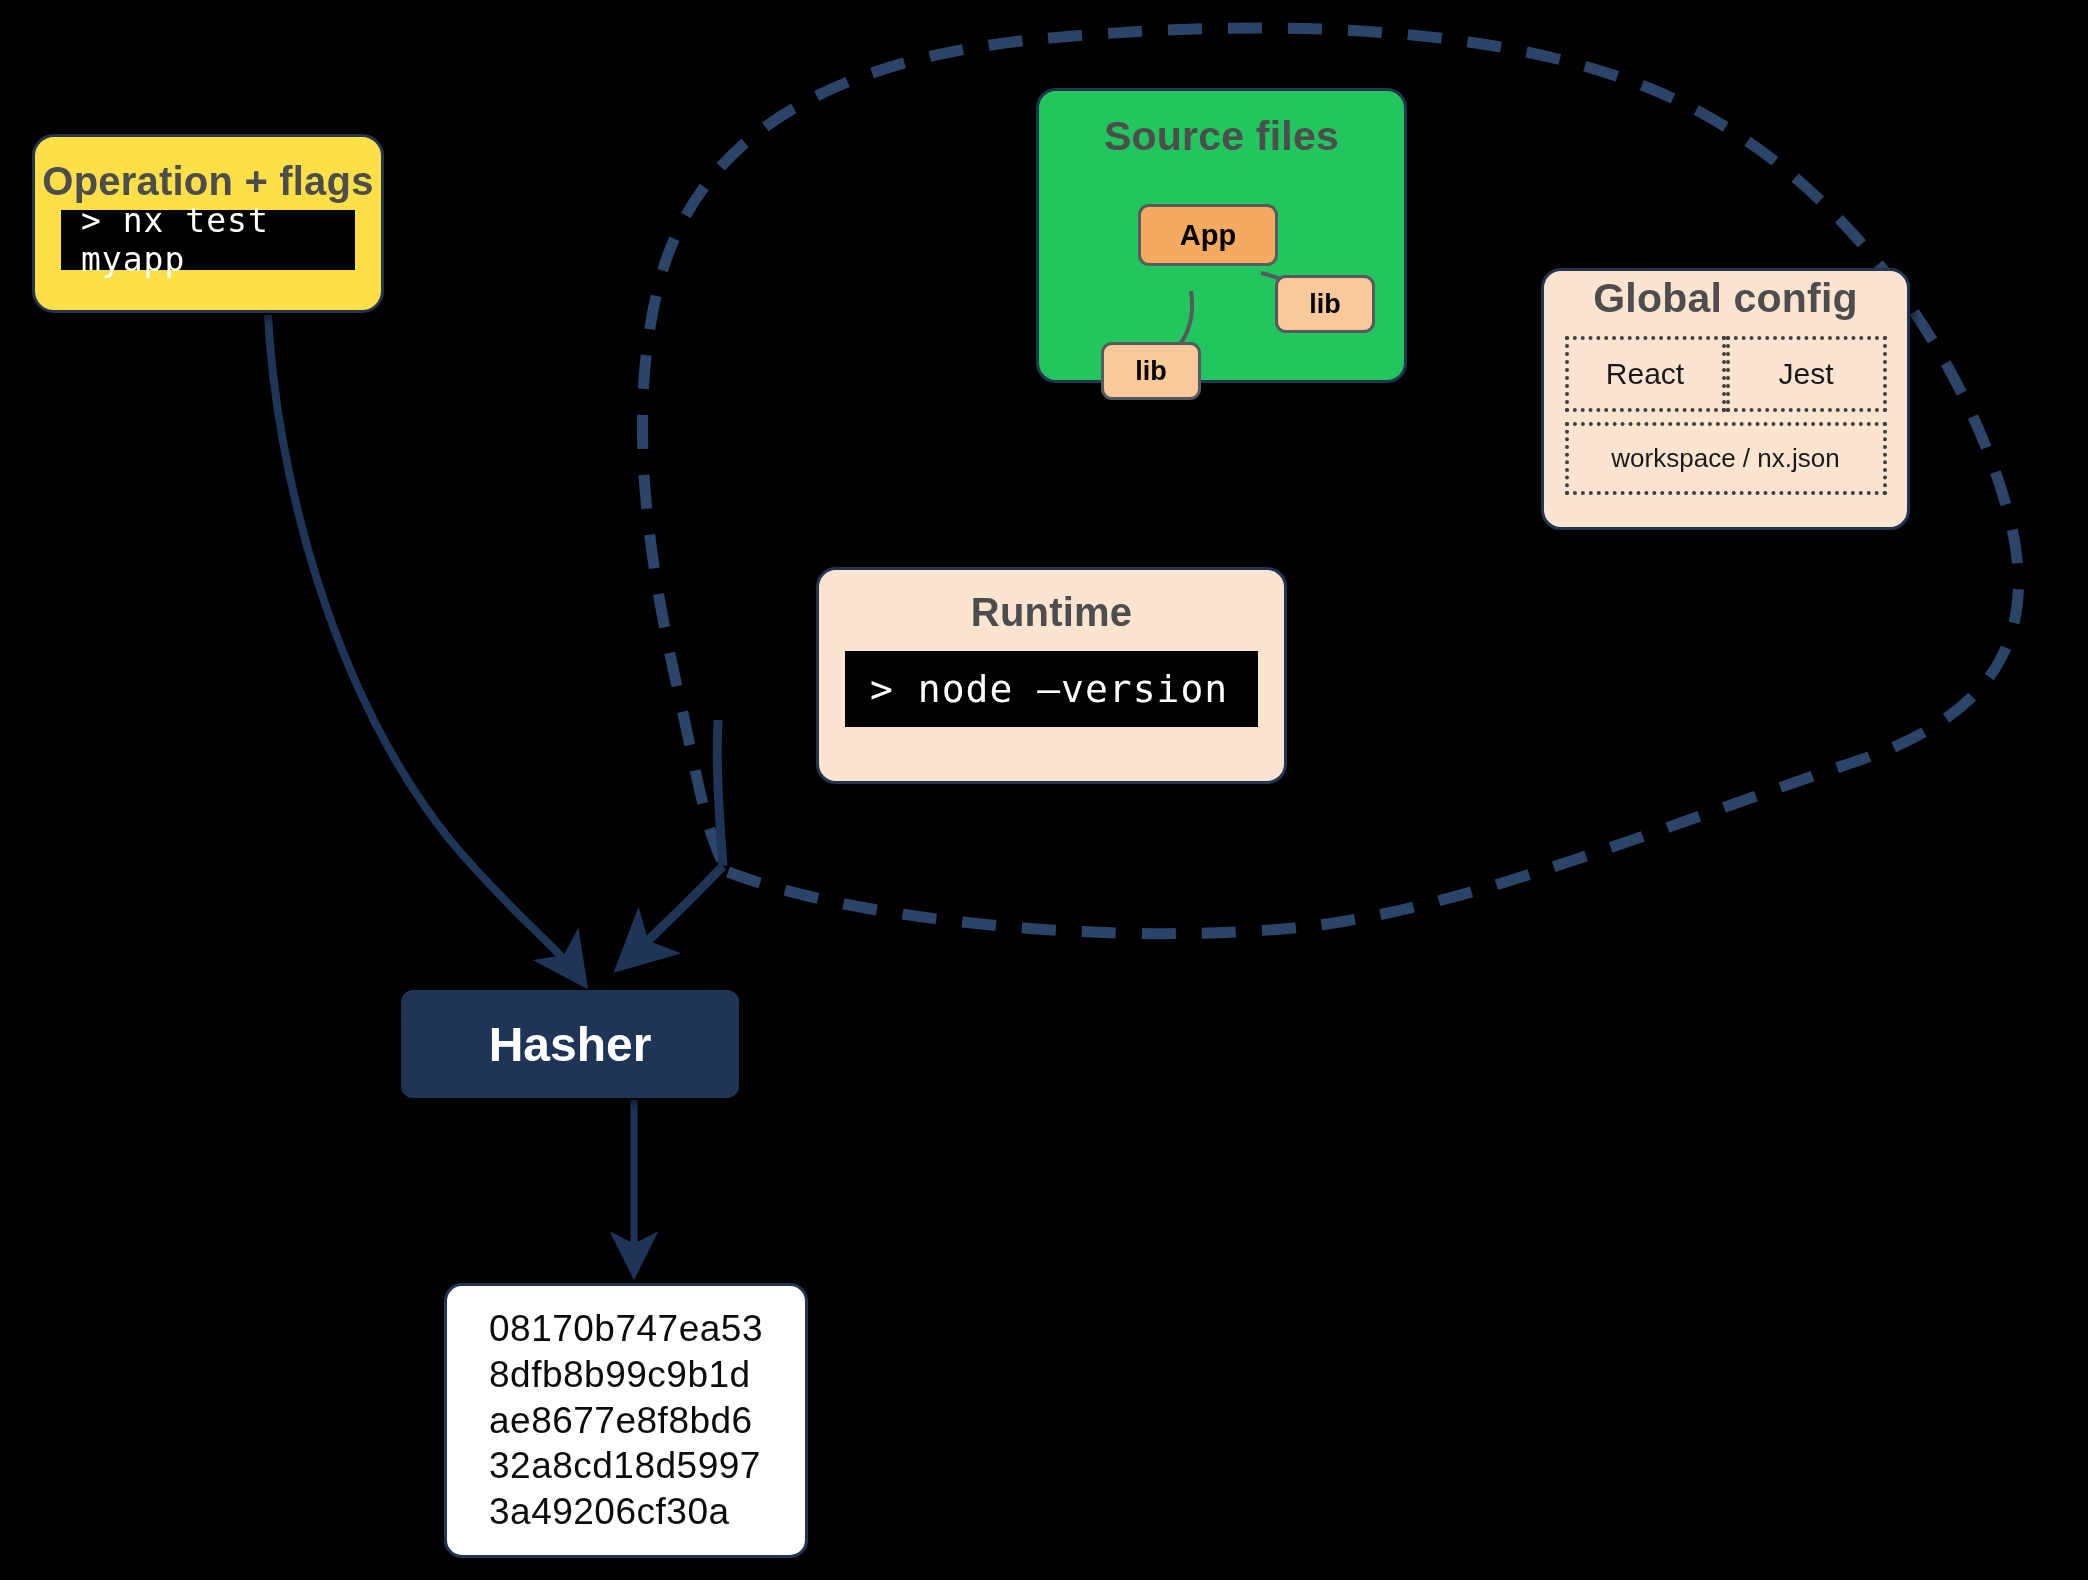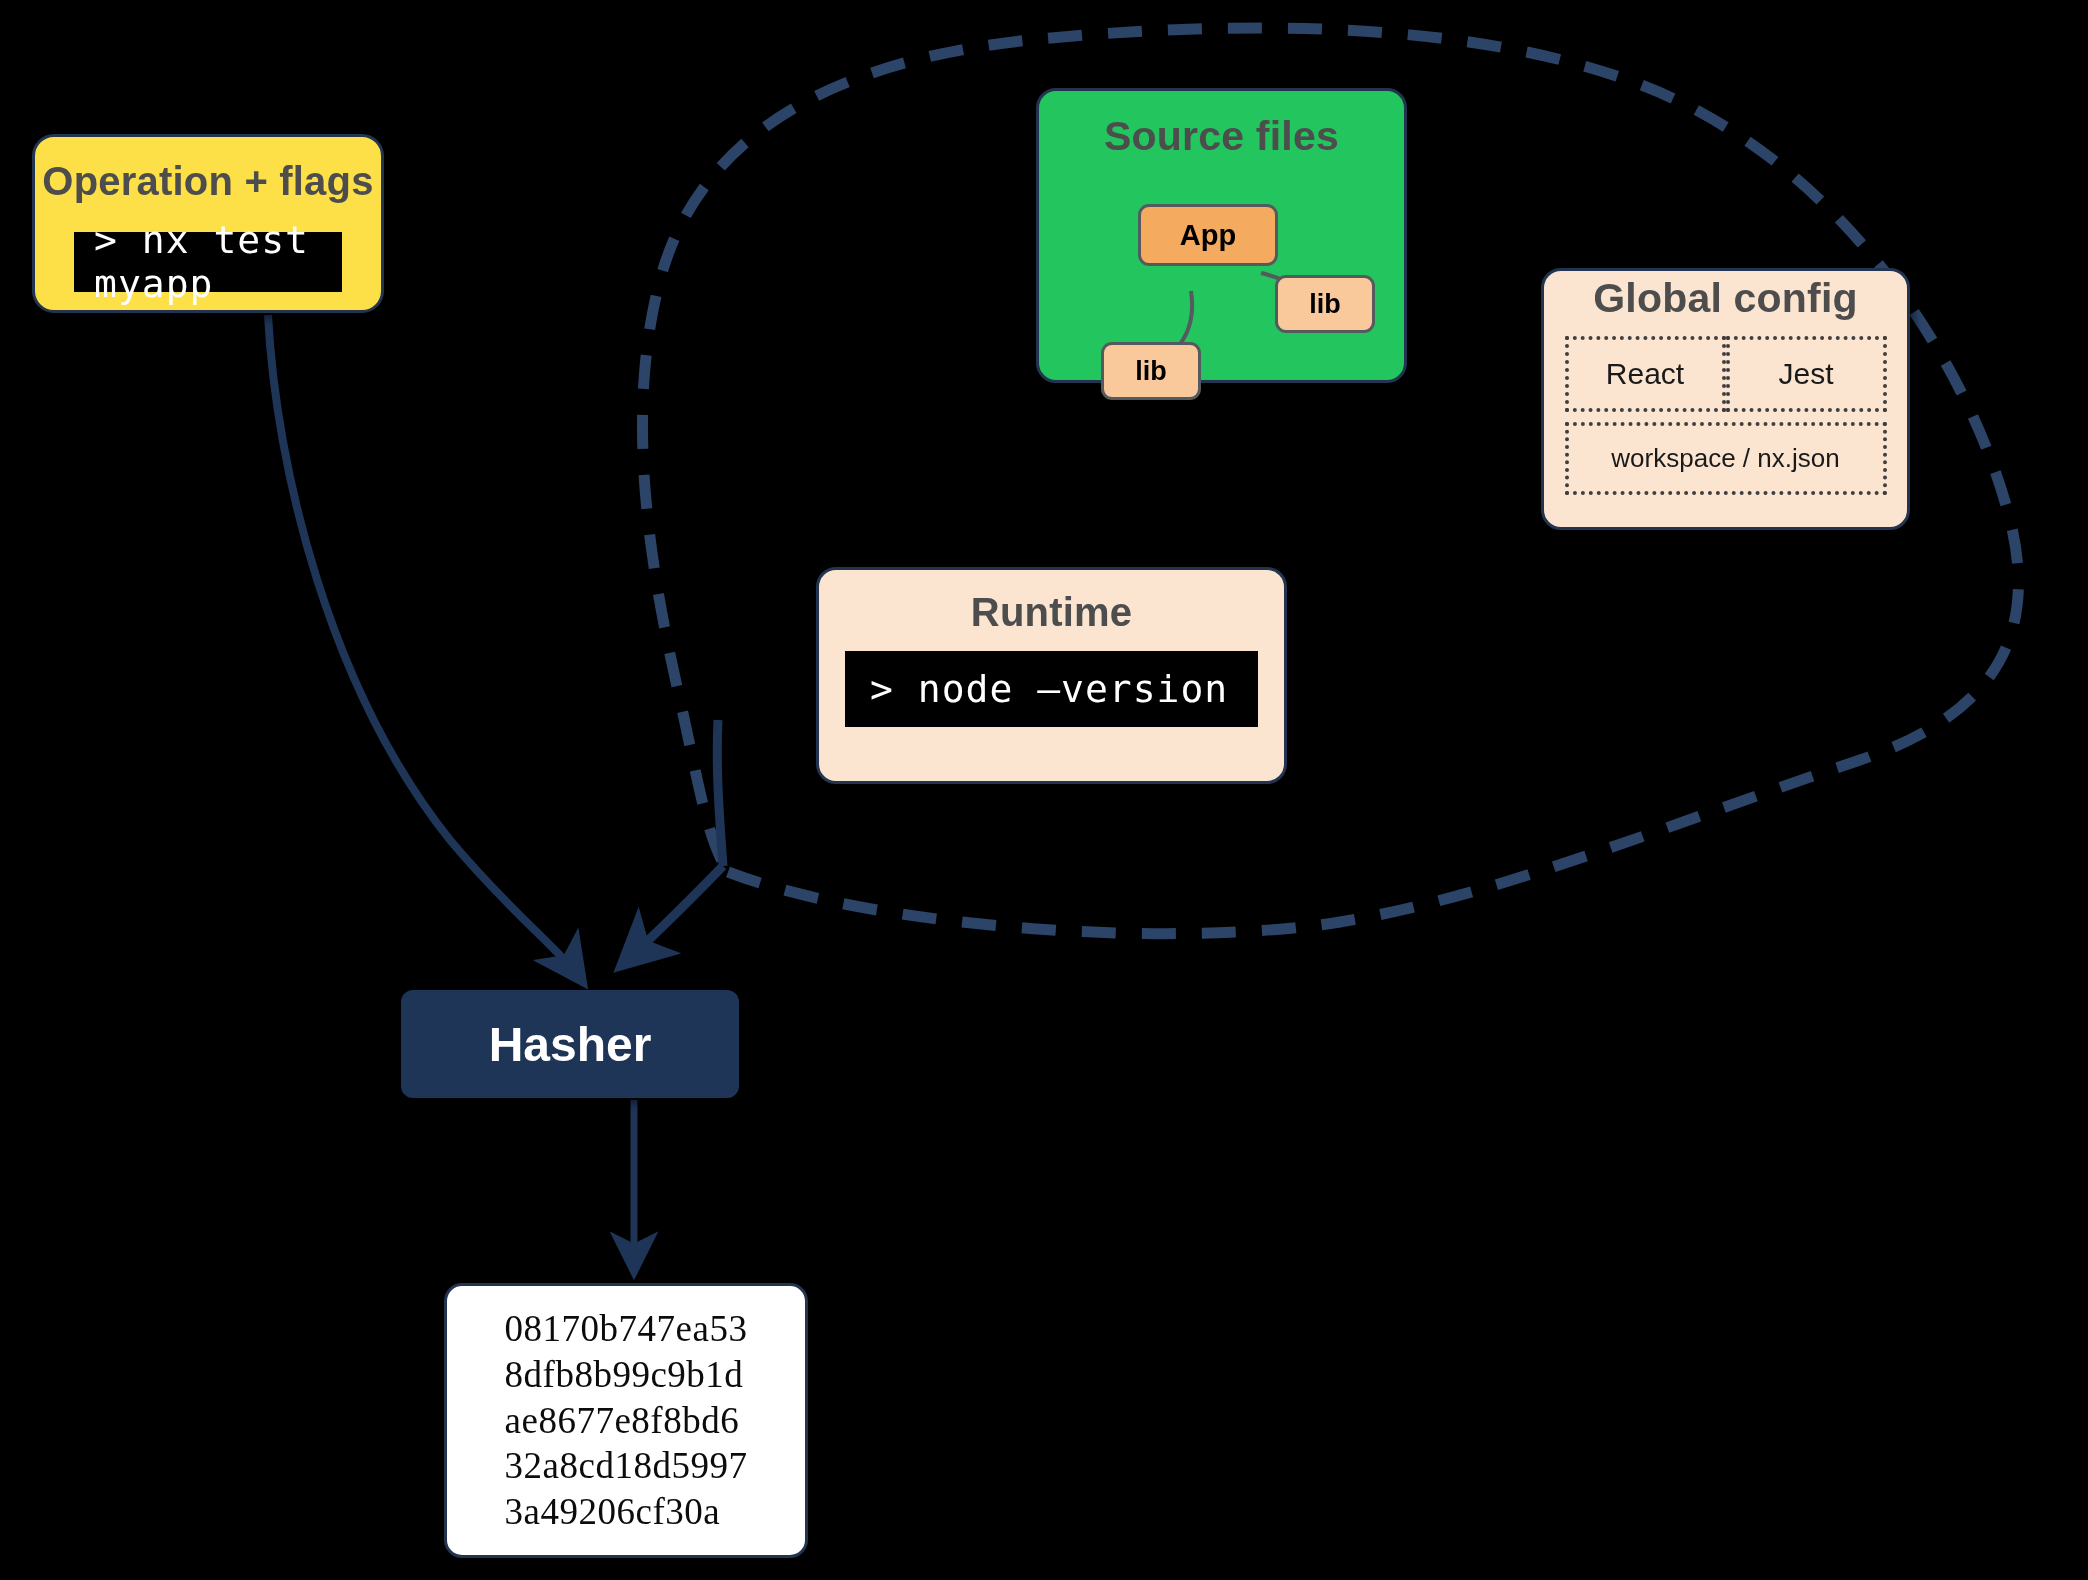--- a/index.html
+++ b/index.html
@@ -54,23 +54,23 @@
   }
   .terminal {
     background: #000000;
     color: #ffffff;
     font-family: "DejaVu Sans Mono", "Liberation Mono", monospace;
     display: flex;
     align-items: center;
     box-sizing: border-box;
   }
   #op-terminal {
-    width: 268px; height: 60px;
-    margin-top: 28px;
-    font-size: 38px;
+    width: 294px; height: 60px;
+    margin-top: 6px;
+    font-size: 33px;
     padding-left: 20px;
     letter-spacing: 1px;
   }
 
   
   #src-card {
     left: 1036px; top: 88px;
     width: 371px; height: 295px;
     background: #22c55e;
   }
@@ -194,21 +194,21 @@
 
   
   #hash-card {
     left: 444px; top: 1283px;
     width: 364px; height: 275px;
     background: #ffffff;
     border-radius: 18px;
     justify-content: center;
   }
   #hash-text {
-    font-family: Liberation Serif, serif;
+    font-family: Liberation Sans, sans-serif;
     font-size: 37px;
     line-height: 1.24;
     color: #0c0c0c;
     white-space: pre;
     letter-spacing: 0.5px;
   }
 </style>
 </head>
 <body>
 

